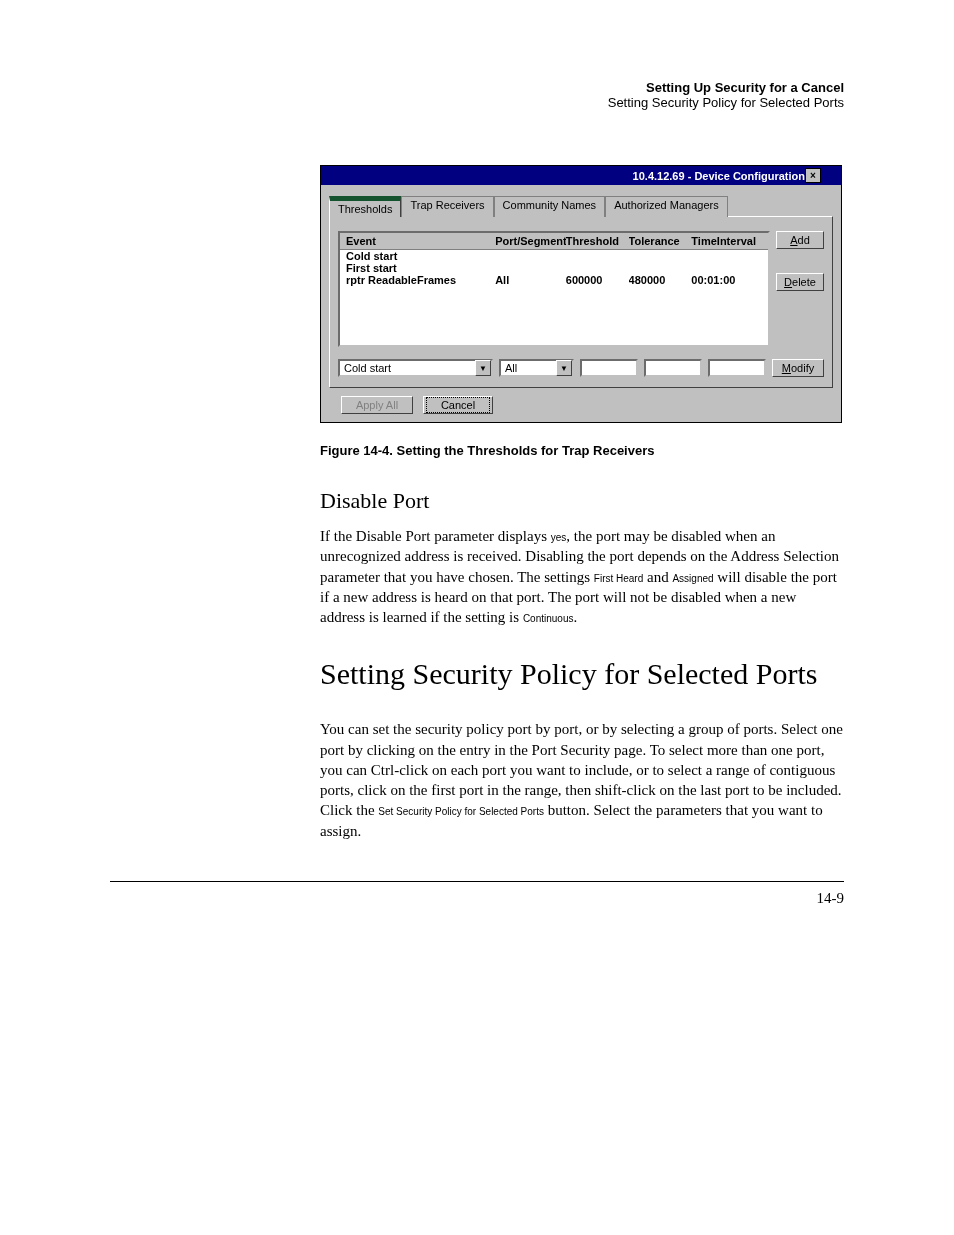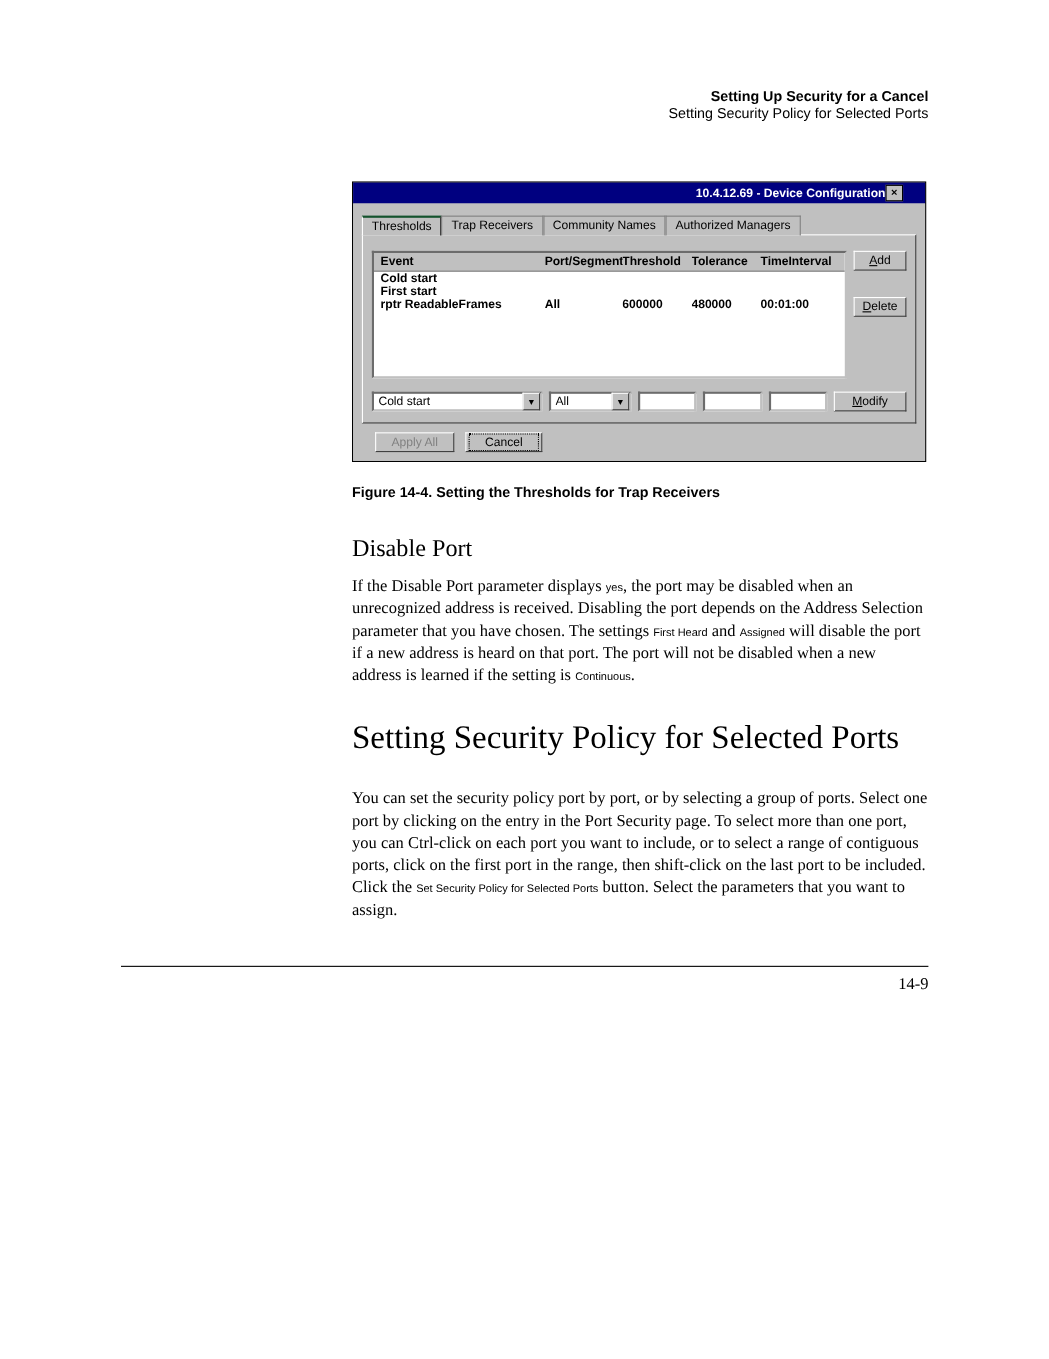--- a/index.html
+++ b/index.html
@@ -62,21 +62,21 @@
     padding: 2px 8px;
     border: 1px solid #808080;
     border-bottom: none;
     background: #c0c0c0;
     font-size: 11px;
     position: relative;
     top: 1px;
   }
   .tab.active {
     background: #c0c0c0;
-    border-top: 2px solid #14532d;
+    border-top: 5px solid #14532d;
     border-left: 1px solid #fff;
     border-right: 1px solid #404040;
     z-index: 2;
   }
   .tab-panel {
     border-top: 1px solid #fff;
     border-left: 1px solid #fff;
     border-right: 1px solid #404040;
     border-bottom: 1px solid #404040;
     margin: 0 4px;
@@ -277,21 +277,21 @@
               <span class="combo-text">Cold start</span>
               <span class="combo-arrow">▼</span>
             </div>
             <div class="combo" style="width:75px;">
               <span class="combo-text">All</span>
               <span class="combo-arrow">▼</span>
             </div>
             <div class="txtbox"></div>
             <div class="txtbox"></div>
             <div class="txtbox"></div>
-            <div style="width:66px;">
+            <div style="width:52px;">
               <div class="win-btn underline-first">Modify</div>
             </div>
           </div>
 
         </div>
 
         <div class="outer-buttons">
           <div class="win-btn disabled">Apply All</div>
           <div class="win-btn cancel-focus">
             <span class="inner">Cancel</span>

